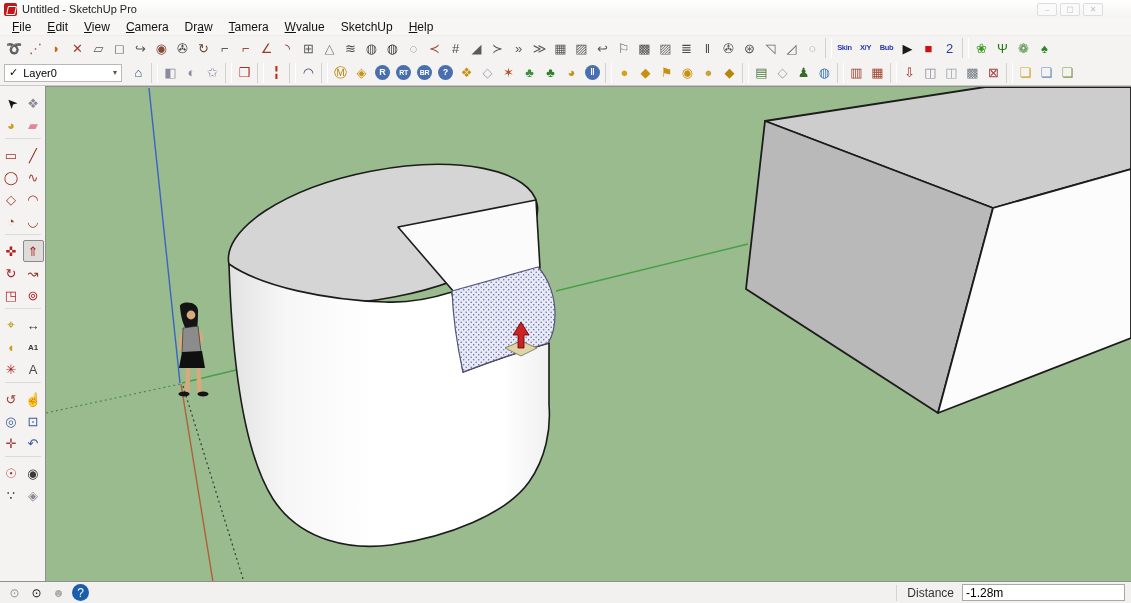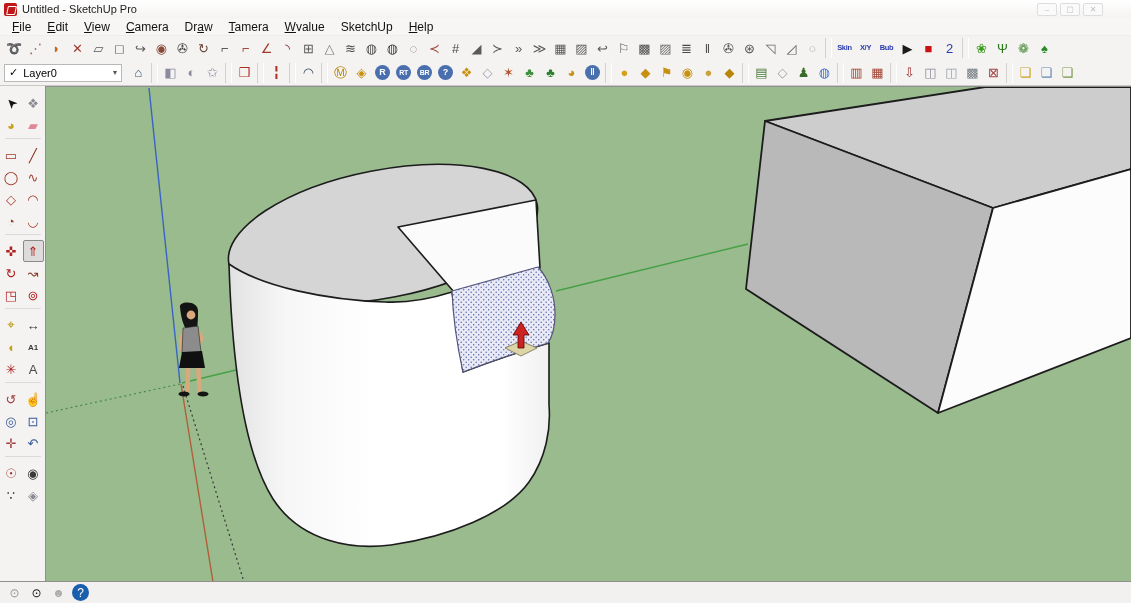--- a/index.html
+++ b/index.html
@@ -573,13 +573,18 @@
       <span class="sb-ico" style="color: rgb(26, 26, 26);">
         <span>⊙</span>
       </span>
       <span class="sb-ico" style="color: rgb(170, 170, 170);">
         <span>☻</span>
       </span>
       <span class="sb-ico round" style="color: rgb(255, 255, 255); background: rgb(26, 95, 174);">
         <span>?</span>
       </span>
     </span>
+  <span class="sb-right">
+    <span class="sb-sep"></span>
+    <span class="dist-label">Distance</span>
+    <input class="dist-input" value="-1.28m" style="">
+  </span>
 </div>
 
 </body></html>

